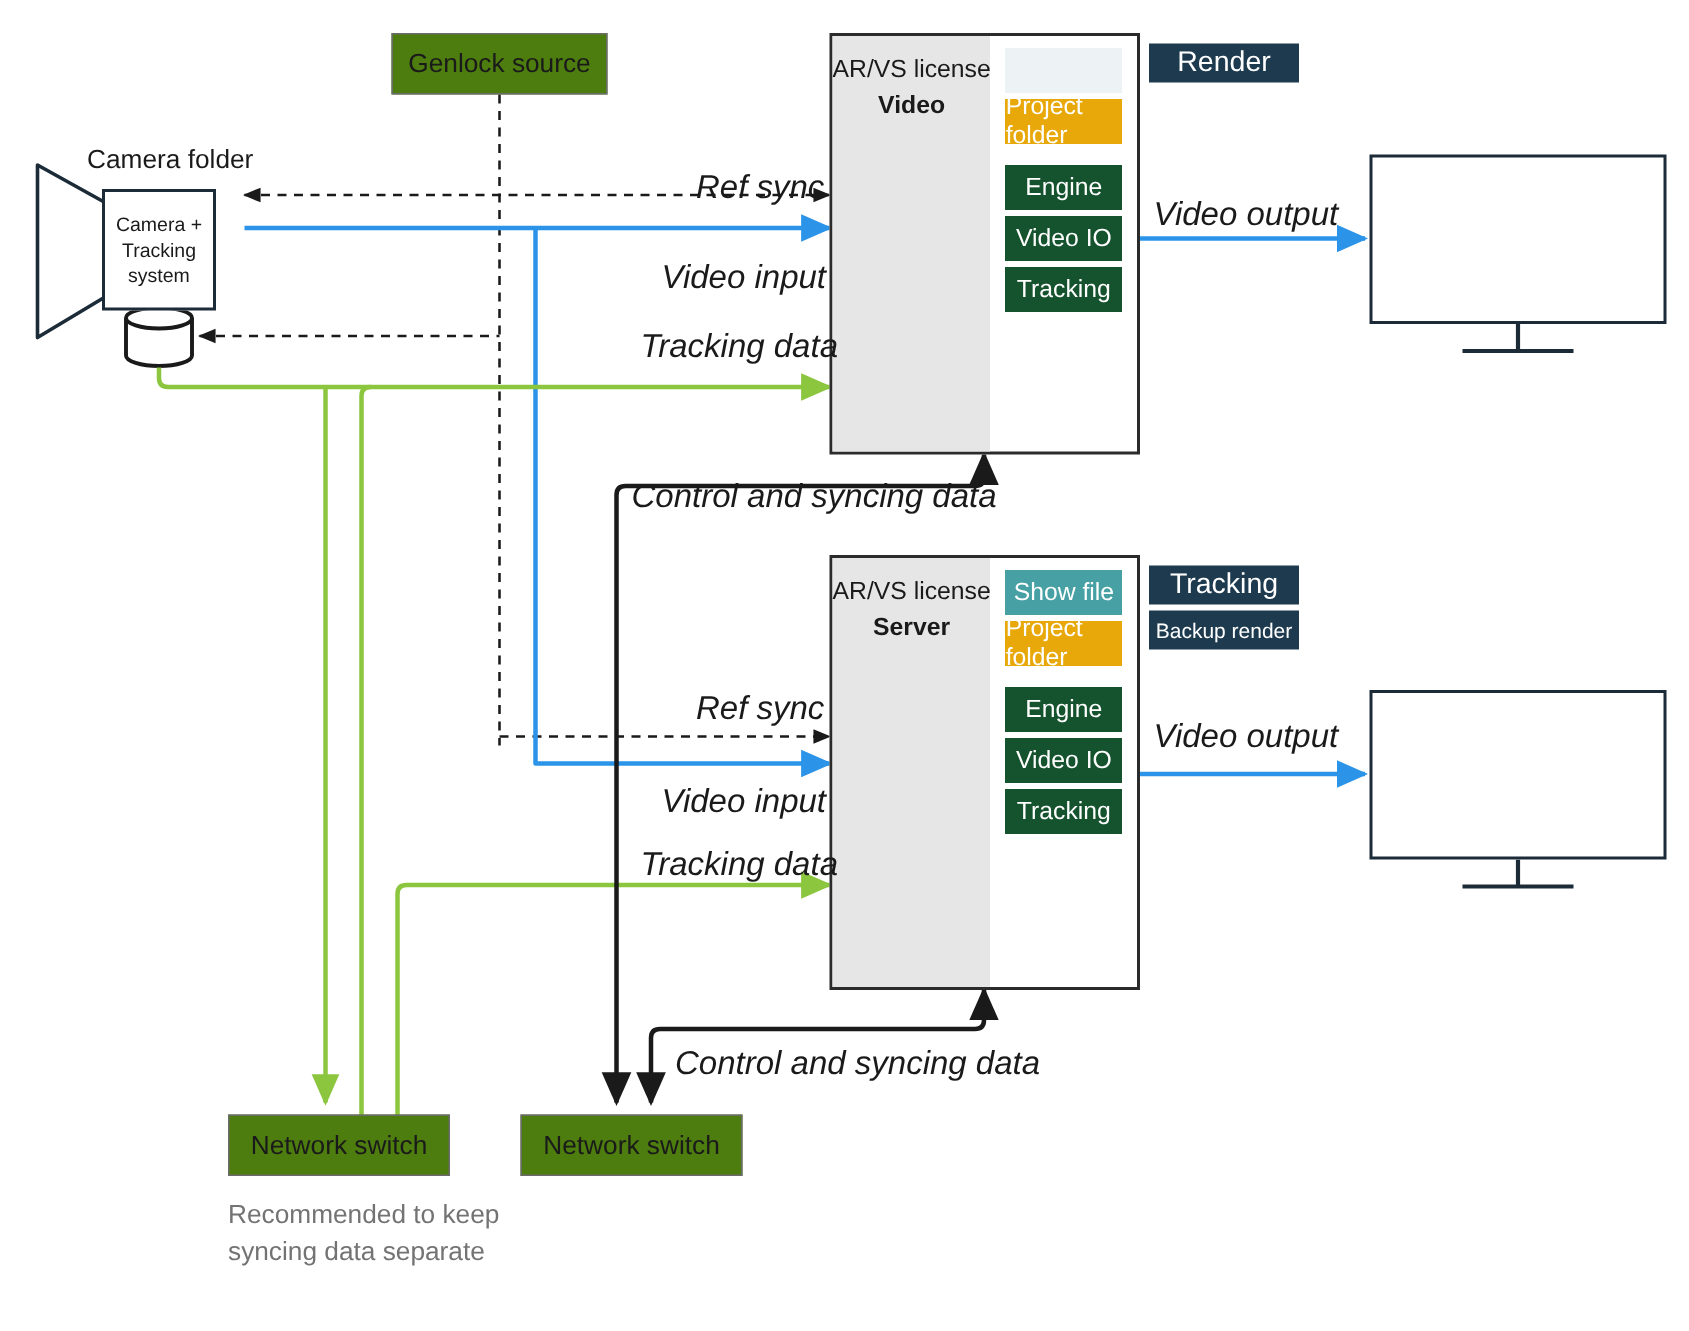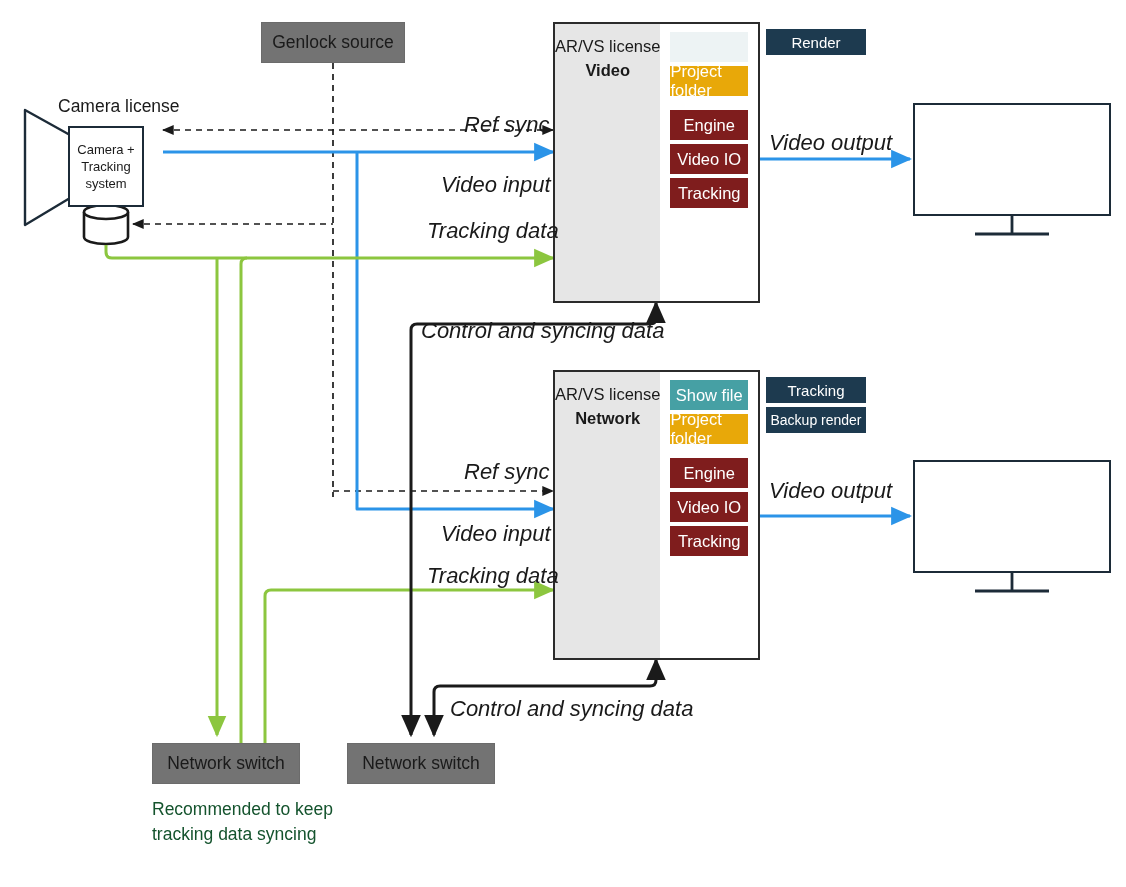--- a/index.html
+++ b/index.html
@@ -26,21 +26,21 @@
     height: 887px;
     pointer-events: none;
   }
   .node {
     position: absolute;
     box-sizing: border-box;
   }
   
   .plainbox {
     border: 1.6px solid #6b6b6b;
-    background: #737373;
+    background: #4d7c0f;
     display: flex;
     align-items: center;
     justify-content: center;
     text-align: center;
     font-size: 17.5px;
     color: #1a1a1a;
   }
   
   .camera-title {
     font-size: 17.5px;
@@ -87,27 +87,27 @@
     display: flex;
     align-items: center;
     justify-content: center;
     font-size: 16.5px;
     color: #ffffff;
     margin-bottom: 4px;
   }
   .slot.empty { background: #edf3f4; }
   .slot.show  { background: #46a0a4; }
   .slot.proj  { background: #e8a809; }
-  .slot.grey  { background: #7f1d1d; }
+  .slot.grey  { background: #14532d; }
   .slot.gap   { background: transparent; height: 10px; margin-bottom: 0; }
   
   .badge {
     background: #1d3a4f;
     color: #ffffff;
-    font-size: 15px;
+    font-size: 19px;
     display: flex;
     align-items: center;
     justify-content: center;
     text-align: center;
   }
   
   .monitor-screen {
     border: 2.4px solid #1c2b38;
     background: #ffffff;
   }
@@ -115,21 +115,21 @@
   .wirelabel {
     position: absolute;
     font-style: italic;
     font-size: 22px;
     color: #1a1a1a;
     white-space: nowrap;
   }
   .note {
     position: absolute;
     font-size: 17.5px;
-    color: #14532d;
+    color: #737373;
     text-align: left;
     line-height: 1.45;
     white-space: nowrap;
   }
 </style>
 </head>
 <body>
 
 <div id="stage">
 
@@ -178,21 +178,21 @@
     <path d="M265,745 L265,596 Q265,590 271,590 L553,590" fill="none" stroke="#8cc63f" stroke-width="3" stroke-linejoin="round" marker-end="url(#ah-green)"></path>
 
     <path d="M656,303 L656,318 Q656,324 650,324 L417,324 Q411,324 411,330 L411,735" fill="none" stroke="#1a1a1a" stroke-width="3" stroke-linejoin="round" marker-start="url(#ah-black)" marker-end="url(#ah-black)"></path>
 
     <path d="M656,660 L656,680 Q656,686 650,686 L440,686 Q434,686 434,692 L434,735" fill="none" stroke="#1a1a1a" stroke-width="3" stroke-linejoin="round" marker-start="url(#ah-black)" marker-end="url(#ah-black)"></path>
 
     <path d="M1012,216 L1012,234 M975,234 L1049,234" fill="none" stroke="#1c2b38" stroke-width="2.8"></path>
     <path d="M1012,573 L1012,591 M975,591 L1049,591" fill="none" stroke="#1c2b38" stroke-width="2.8"></path>
   </svg>
 
-  <div class="node camera-title" style="left:58px; top:96px;">Camera license</div>
+  <div class="node camera-title" style="left:58px; top:96px;">Camera folder</div>
 
   <div class="node camera-body" style="left:68px; top:126px; width:76px; height:81px;">
     <div>
       <div>Camera +</div>
       <div>Tracking</div>
       <div>system</div>
     </div>
   </div>
 
   <div class="node plainbox" style="left:261px; top:22px; width:144px; height:41px;">Genlock source</div>
@@ -210,21 +210,21 @@
       <div class="slot grey">Video IO</div>
       <div class="slot grey">Tracking</div>
     </div>
   </div>
 
   <div class="node badge" style="left:766px; top:29px; width:100px; height:26px;">Render</div>
 
   <div class="node machine" style="left:553px; top:370px; width:207px; height:290px;">
     <div class="machine-head">
       <div>AR/VS license</div>
-      <div class="role">Network</div>
+      <div class="role">Server</div>
     </div>
     <div class="machine-body">
       <div class="slot show">Show file</div>
       <div class="slot proj">Project folder</div>
       <div class="slot gap"></div>
       <div class="slot grey">Engine</div>
       <div class="slot grey">Video IO</div>
       <div class="slot grey">Tracking</div>
     </div>
   </div>
@@ -233,21 +233,21 @@
   <div class="node badge" style="left:766px; top:407px; width:100px; height:26px; font-size:14px;">Backup render</div>
 
   <div class="node monitor-screen" style="left:913px; top:103px; width:198px; height:113px;"></div>
   <div class="node monitor-screen" style="left:913px; top:460px; width:198px; height:113px;"></div>
 
   <div class="node plainbox" style="left:152px; top:743px; width:148px; height:41px;">Network switch</div>
   <div class="node plainbox" style="left:347px; top:743px; width:148px; height:41px;">Network switch</div>
 
   <div class="note" style="left:152px; top:797px; width:148px;">
     <div>Recommended to keep</div>
-    <div>tracking data syncing</div>
+    <div>syncing data separate</div>
   </div>
 
   <div class="wirelabel" style="left:464px; top:112px;">Ref sync</div>
   <div class="wirelabel" style="left:441px; top:172px;">Video input</div>
   <div class="wirelabel" style="left:427px; top:218px;">Tracking data</div>
   <div class="wirelabel" style="left:769px; top:130px;">Video output</div>
   <div class="wirelabel" style="left:421px; top:318px;">Control and syncing data</div>
 
   <div class="wirelabel" style="left:464px; top:459px;">Ref sync</div>
   <div class="wirelabel" style="left:441px; top:521px;">Video input</div>

